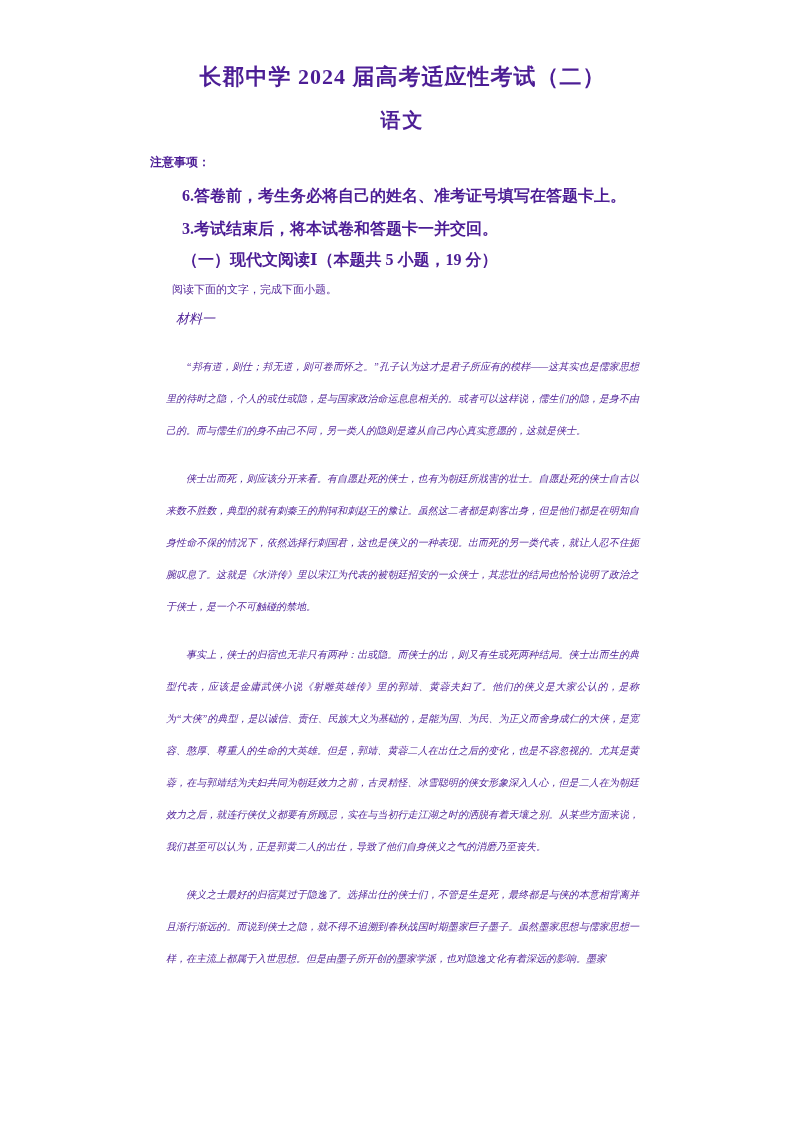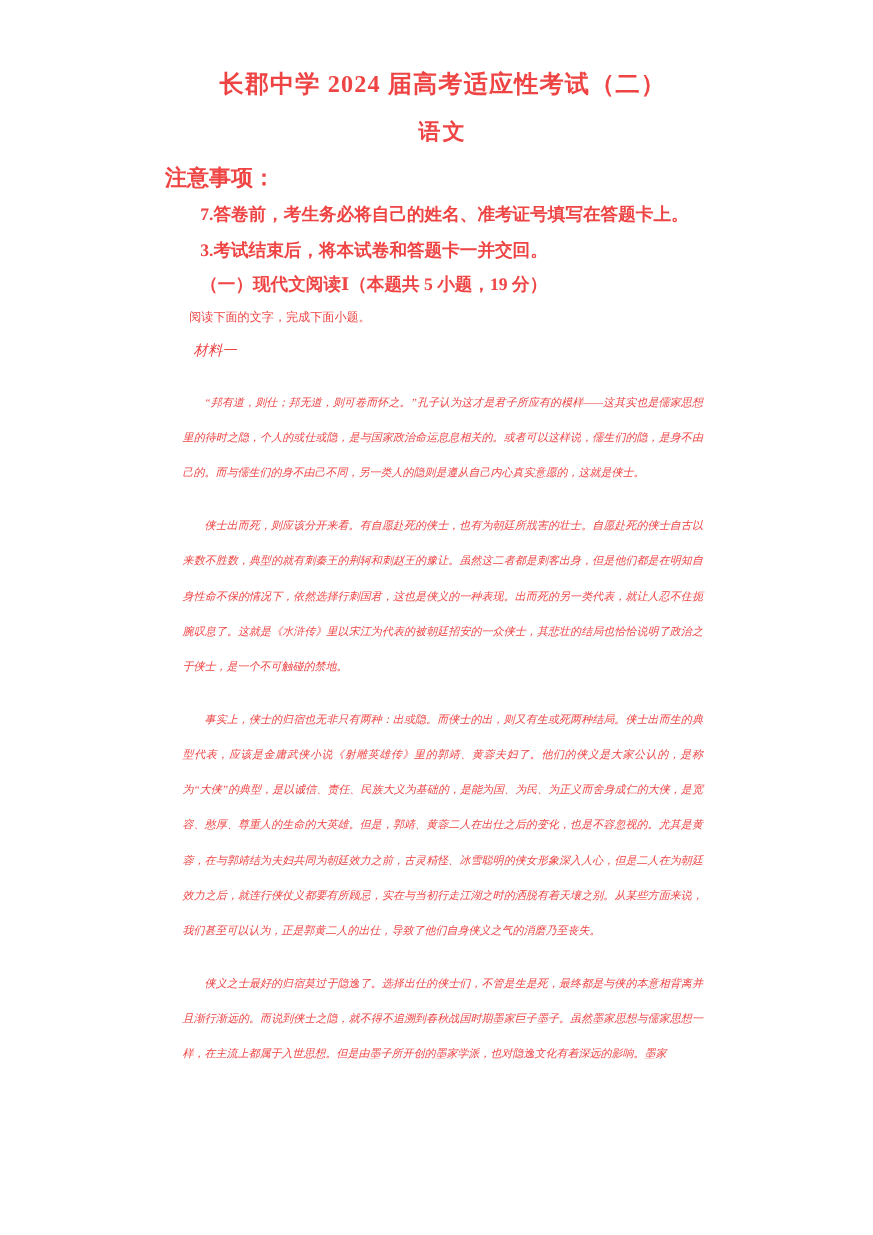--- a/index.html
+++ b/index.html
@@ -7,42 +7,42 @@
     padding: 0;
     background: #ffffff;
   }
   .page {
     position: relative;
     width: 630px;
     height: 1123px;
     margin: 0 auto;
     box-sizing: border-box;
     background: #ffffff;
-    color: #ef4444;
+    color: #4c1d95;
     padding: 62px 57px 0 68px;
     font-family: "Liberation Serif", "DejaVu Serif", serif;
     overflow: hidden;
   }
   .exam-title {
     text-align: center;
     font-size: 22px;
     font-weight: 700;
     line-height: 30px;
     letter-spacing: 1px;
   }
   .subject-title {
     text-align: center;
     font-size: 20px;
     font-weight: 700;
     line-height: 28px;
     margin-top: 14px;
     letter-spacing: 2px;
   }
   .notice-heading {
-    font-size: 20px;
+    font-size: 12px;
     font-weight: 700;
     line-height: 33px;
     margin-top: 12px;
   }
   .notice-item {
     margin: 0;
     font-size: 16px;
     font-weight: 700;
     line-height: 33px;
     text-indent: 2em;
@@ -84,21 +84,21 @@
 <body>
 
 <div class="page">
 
   <div class="exam-title">长郡中学 2024 届高考适应性考试（二）</div>
 
   <div class="subject-title">语文</div>
 
   <div class="notice-heading">注意事项：</div>
 
-  <p class="notice-item">7.答卷前，考生务必将自己的姓名、准考证号填写在答题卡上。</p>
+  <p class="notice-item">6.答卷前，考生务必将自己的姓名、准考证号填写在答题卡上。</p>
 
 
   <p class="notice-item">3.考试结束后，将本试卷和答题卡一并交回。</p>
 
 
   <div class="subsection-heading">（一）现代文阅读Ⅰ（本题共 5 小题，19 分）</div>
 
   <div class="reading-instruction">阅读下面的文字，完成下面小题。</div>
 
   <div class="material-label">材料一</div>

